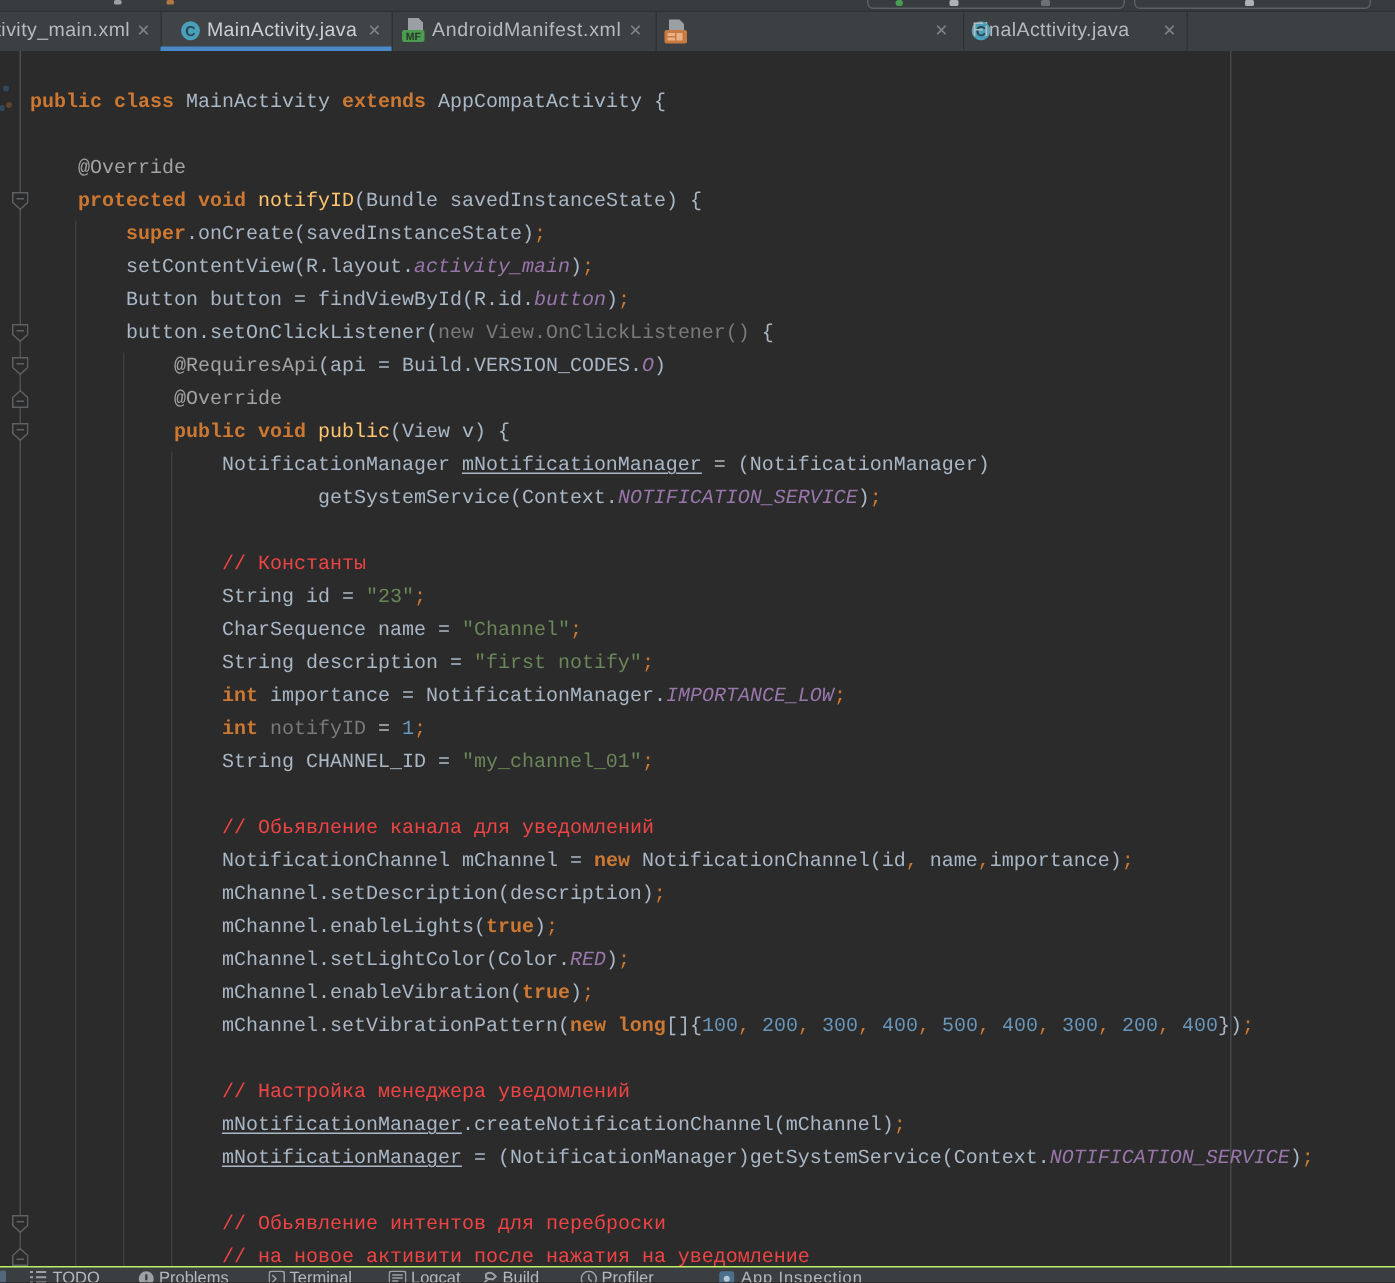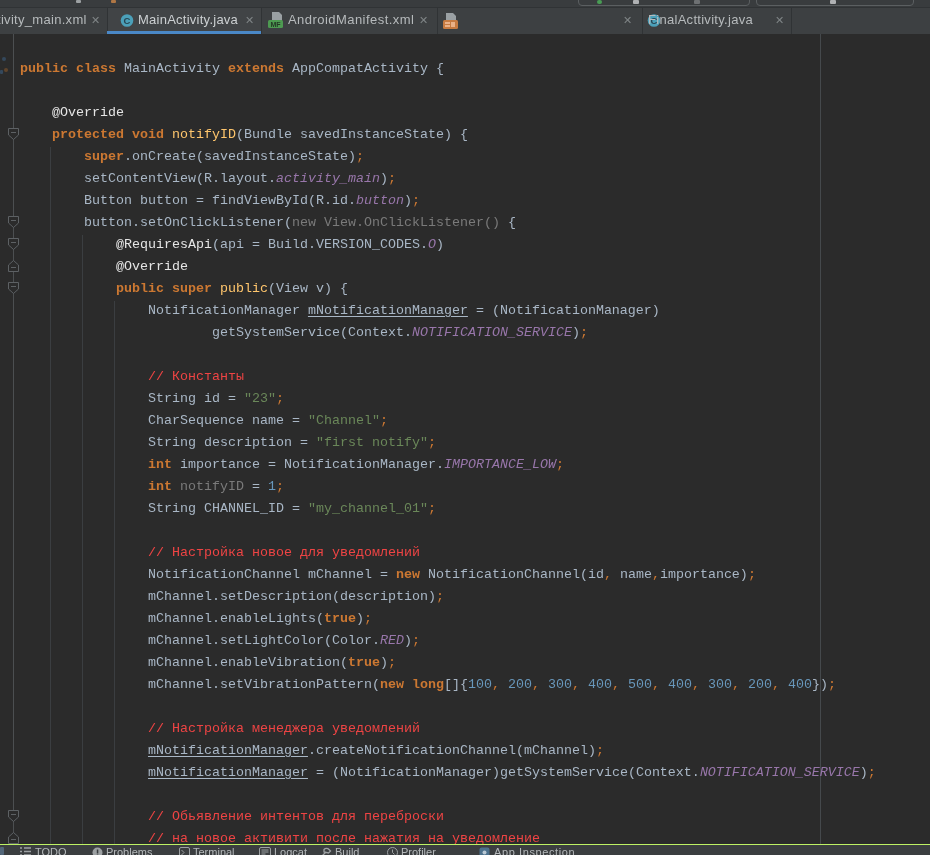--- a/index.html
+++ b/index.html
@@ -21,21 +21,21 @@
   
   #editor{left:0;top:34px;width:930px;height:811px;background:#2b2b2b;overflow:hidden;}
   #gutterline{position:absolute;left:13px;top:0;width:1px;height:811px;background:#4c4f51;}
   .guide{position:absolute;width:1px;background:#3b3e41;}
   #marginline{position:absolute;left:820px;top:0;width:1px;height:811px;background:#45494c;}
   #code{position:absolute;left:20px;top:0;margin:0;padding:24px 0 0 0;
         font-family:"Liberation Mono",monospace;font-size:13.33px;line-height:22px;
         color:#a9b7c6;white-space:pre;}
   .k{color:#cc7832;font-weight:bold;}
   .m{color:#ffc66d;}
-  .an{color:#e5e5e5;}
+  .an{color:#a3a3a3;}
   .s{color:#6a8759;}
   .n{color:#6897bb;}
   .c{color:#ef4444;}
   .f{color:#9876aa;font-style:italic;}
   .g{color:#7a7a7a;}
   .u{text-decoration:underline;text-underline-offset:2px;}
   .p{color:#cc7832;}
   
   .fold{position:absolute;left:8px;width:11px;height:12px;}
   
@@ -117,33 +117,33 @@
 <pre id="code"><span class="k">public class</span> MainActivity <span class="k">extends</span> AppCompatActivity {
 
     <span class="an">@Override</span>
     <span class="k">protected void</span> <span class="m">notifyID</span>(Bundle savedInstanceState) {
         <span class="k">super</span>.onCreate(savedInstanceState)<span class="p">;</span>
         setContentView(R.layout.<span class="f">activity_main</span>)<span class="p">;</span>
         Button button = findViewById(R.id.<span class="f">button</span>)<span class="p">;</span>
         button.setOnClickListener(<span class="g">new View.OnClickListener()</span> {
             <span class="an">@RequiresApi</span>(api = Build.VERSION_CODES.<span class="f">O</span>)
             <span class="an">@Override</span>
-            <span class="k">public super</span> <span class="m">public</span>(View v) {
+            <span class="k">public void</span> <span class="m">public</span>(View v) {
                 NotificationManager <span class="u">mNotificationManager</span> = (NotificationManager)
                         getSystemService(Context.<span class="f">NOTIFICATION_SERVICE</span>)<span class="p">;</span>
 
                 <span class="c">// Константы</span>
                 String id = <span class="s">"23"</span><span class="p">;</span>
                 CharSequence name = <span class="s">"Channel"</span><span class="p">;</span>
                 String description = <span class="s">"first notify"</span><span class="p">;</span>
                 <span class="k">int</span> importance = NotificationManager.<span class="f">IMPORTANCE_LOW</span><span class="p">;</span>
                 <span class="k">int</span> <span class="g">notifyID</span> = <span class="n">1</span><span class="p">;</span>
                 String CHANNEL_ID = <span class="s">"my_channel_01"</span><span class="p">;</span>
 
-                <span class="c">// Настройка новое для уведомлений</span>
+                <span class="c">// Обьявление канала для уведомлений</span>
                 NotificationChannel mChannel = <span class="k">new</span> NotificationChannel(id<span class="p">,</span> name<span class="p">,</span>importance)<span class="p">;</span>
                 mChannel.setDescription(description)<span class="p">;</span>
                 mChannel.enableLights(<span class="k">true</span>)<span class="p">;</span>
                 mChannel.setLightColor(Color.<span class="f">RED</span>)<span class="p">;</span>
                 mChannel.enableVibration(<span class="k">true</span>)<span class="p">;</span>
                 mChannel.setVibrationPattern(<span class="k">new long</span>[]{<span class="n">100</span><span class="p">,</span> <span class="n">200</span><span class="p">,</span> <span class="n">300</span><span class="p">,</span> <span class="n">400</span><span class="p">,</span> <span class="n">500</span><span class="p">,</span> <span class="n">400</span><span class="p">,</span> <span class="n">300</span><span class="p">,</span> <span class="n">200</span><span class="p">,</span> <span class="n">400</span>})<span class="p">;</span>
 
                 <span class="c">// Настройка менеджера уведомлений</span>
                 <span class="u">mNotificationManager</span>.createNotificationChannel(mChannel)<span class="p">;</span>
                 <span class="u">mNotificationManager</span> = (NotificationManager)getSystemService(Context.<span class="f">NOTIFICATION_SERVICE</span>)<span class="p">;</span>

